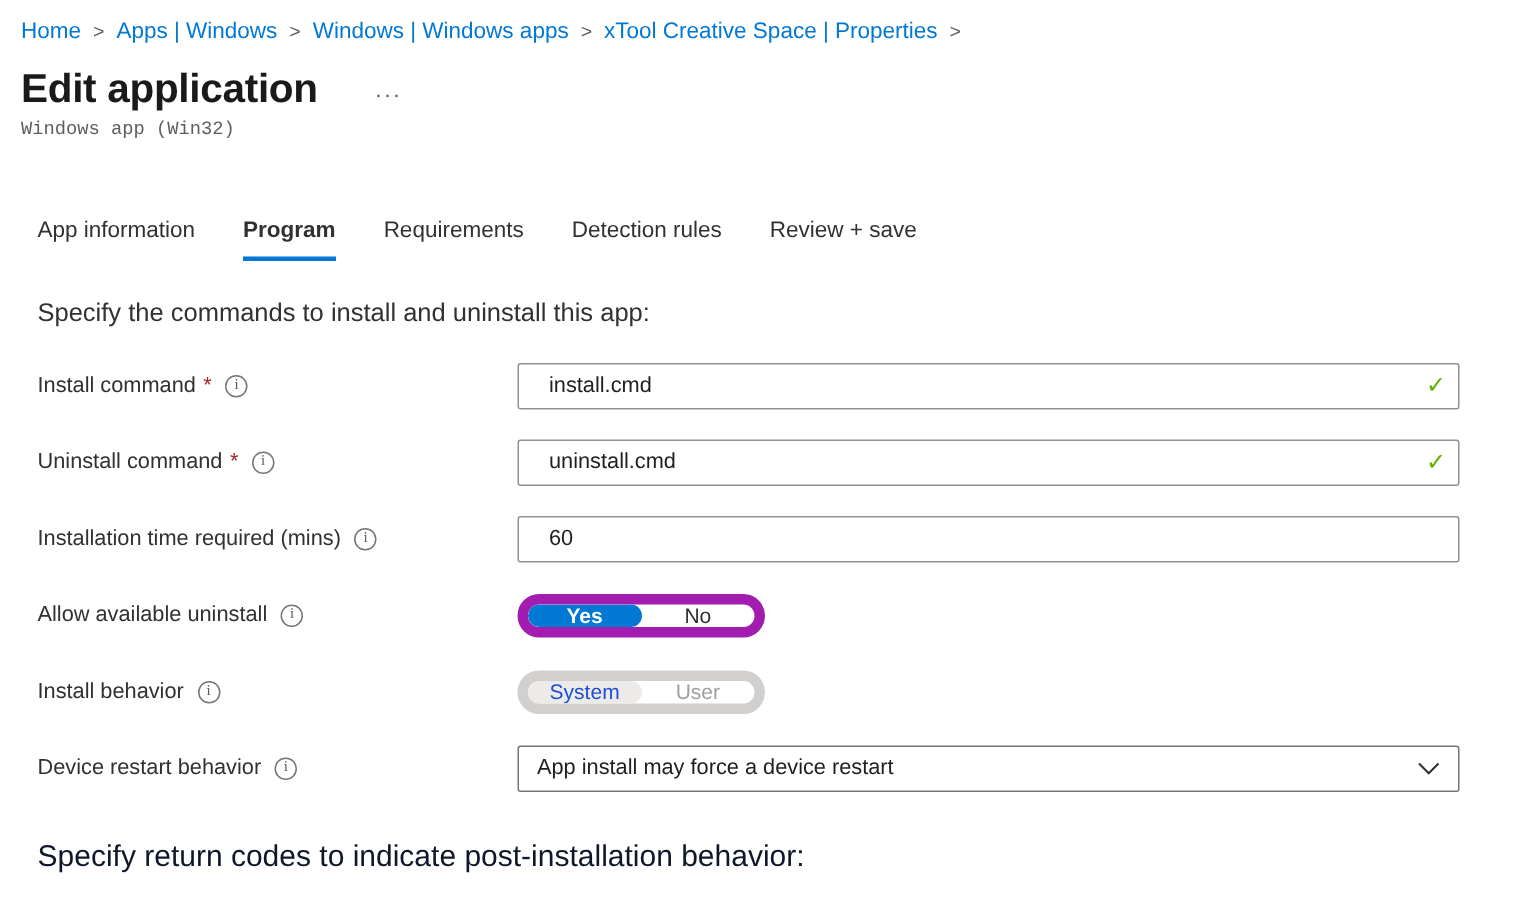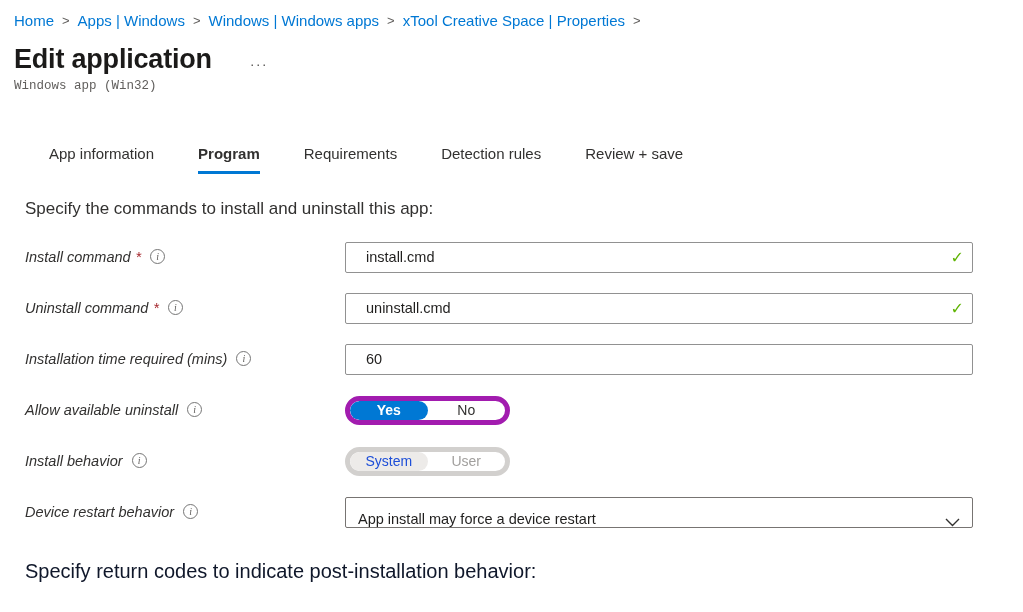--- a/index.html
+++ b/index.html
@@ -21,30 +21,30 @@
   
   .header { margin-top: 15px; }
   .title-row { display: flex; align-items: flex-end; }
   .page-title { font-size: 27px; font-weight: 700; color: #1b1a19; letter-spacing: -0.2px; }
   .more-btn { margin-left: 36px; color: #605e5c; font-size: 15px; letter-spacing: 1px; cursor: pointer; line-height: 1; padding: 4px 2px; border-radius: 2px; }
   .subtitle { font-size: 12.5px; color: #605e5c; margin-top: 4px; font-family: Liberation Mono, monospace; }
 
   .content { padding-left: 11px; }
 
   
-  .tabs { display: flex; gap: 44px; margin-top: 52px; border-bottom: 1px solid transparent; margin-left: 24px; }
+  .tabs { display: flex; gap: 32px; margin-top: 52px; border-bottom: 1px solid transparent; }
   .tab { font-size: 15px; color: #323130; padding-bottom: 9px; border-bottom: 3px solid transparent; cursor: pointer; }
   .tab.active { font-weight: 700; border-bottom-color: #0078d4; }
 
   .section-intro { font-size: 17px; margin-top: 24px; color: #323130; }
 
   
   .form { margin-top: 22px; }
   .row { display: grid; grid-template-columns: 320px 628px; align-items: center; margin-bottom: 19px; min-height: 32px; }
-  .label-cell { display: flex; align-items: flex-start; font-size: 14.5px; color: #323130; font-style: italic; }
+  .label-cell { display: flex; align-items: center; font-size: 14.5px; color: #323130; }
   .req { color: #a4262c; margin-left: 5px; font-size: 14.5px; }
   .info-icon {
     display: inline-flex; align-items: center; justify-content: center;
     width: 15px; height: 15px; margin-left: 9px;
     border: 1px solid #767676; border-radius: 50%;
     color: #605e5c; font-size: 10px; line-height: 1; cursor: default;
     font-family: "Liberation Serif", serif;
   }
 
   .input-wrap { position: relative; width: 100%; }
@@ -53,36 +53,36 @@
     font-family: "Liberation Sans", sans-serif; font-size: 14.5px; color: #201f1e;
     padding: 0 30px 0 20px; outline: none; background: #fff;
   }
   .valid-check {
     position: absolute; right: 9px; top: 50%; transform: translateY(-50%);
     color: #5db300; font-size: 16px; font-weight: 700; pointer-events: none;
   }
 
   
   .pill {
-    width: 165px; height: 29px; border: 5px solid #a21caf; border-radius: 15px;
+    width: 165px; height: 29px; border: 7px solid #a21caf; border-radius: 15px;
     display: flex; align-items: center; overflow: hidden; background: #fff;
   }
   .pill .opt {
     flex: 1; height: 100%; display: flex; align-items: center; justify-content: center;
     font-size: 14px; cursor: pointer; border-radius: 15px; color: #323130;
   }
   .pill .opt.selected { background: #0078d4; color: #ffffff; font-weight: 700; }
   .pill.disabled { border-color: #d2d0ce; }
   .pill.disabled .opt { color: #a19f9d; cursor: default; }
   .pill.disabled .opt.selected { background: #edebe9; color: #1d4ed8; font-weight: 400; }
 
   
   .dropdown {
     width: 100%; height: 31px; border: 1px solid #777472; border-radius: 2px;
-    display: flex; align-items: flex-end; justify-content: space-between;
+    display: flex; align-items: center; justify-content: space-between;
     padding: 0 12px; cursor: pointer; background: #fff;
   }
   .dropdown-value { font-size: 14.5px; color: #201f1e; }
   .chevron { display: flex; align-items: center; color: #323130; }
 
   .section-footer { font-size: 20px; color: #0f172a; margin-top: 32px; }
 </style>
 </head>
 <body>
 

